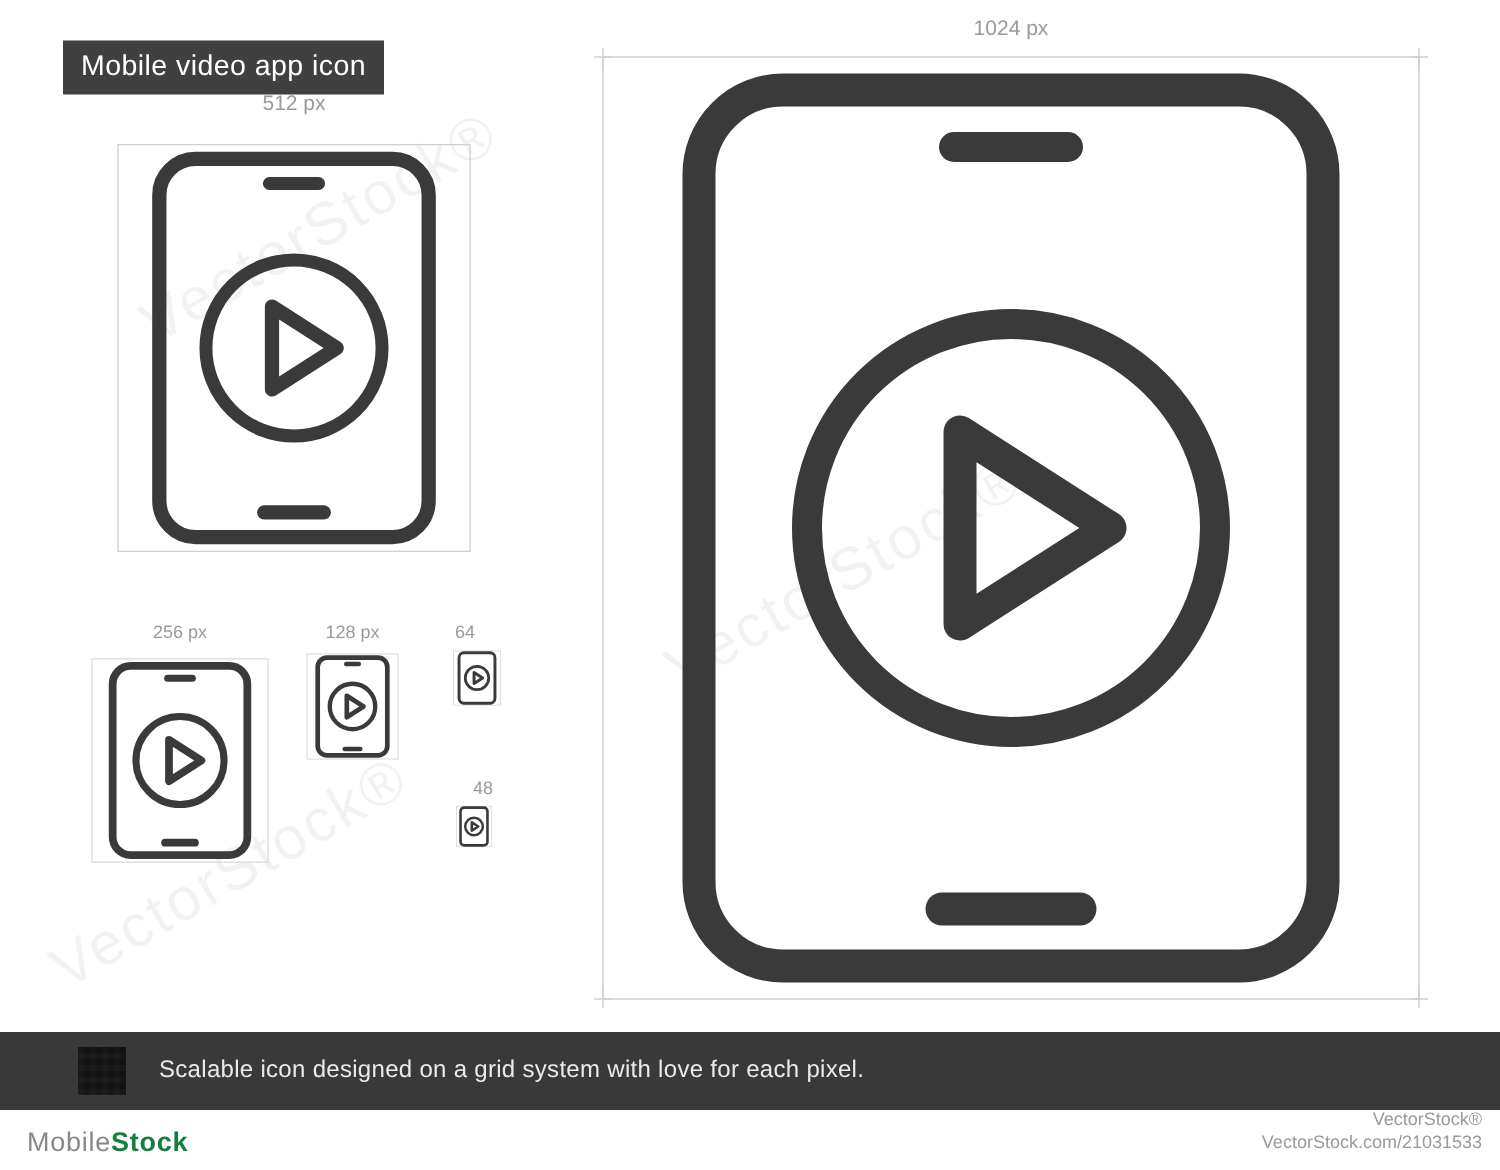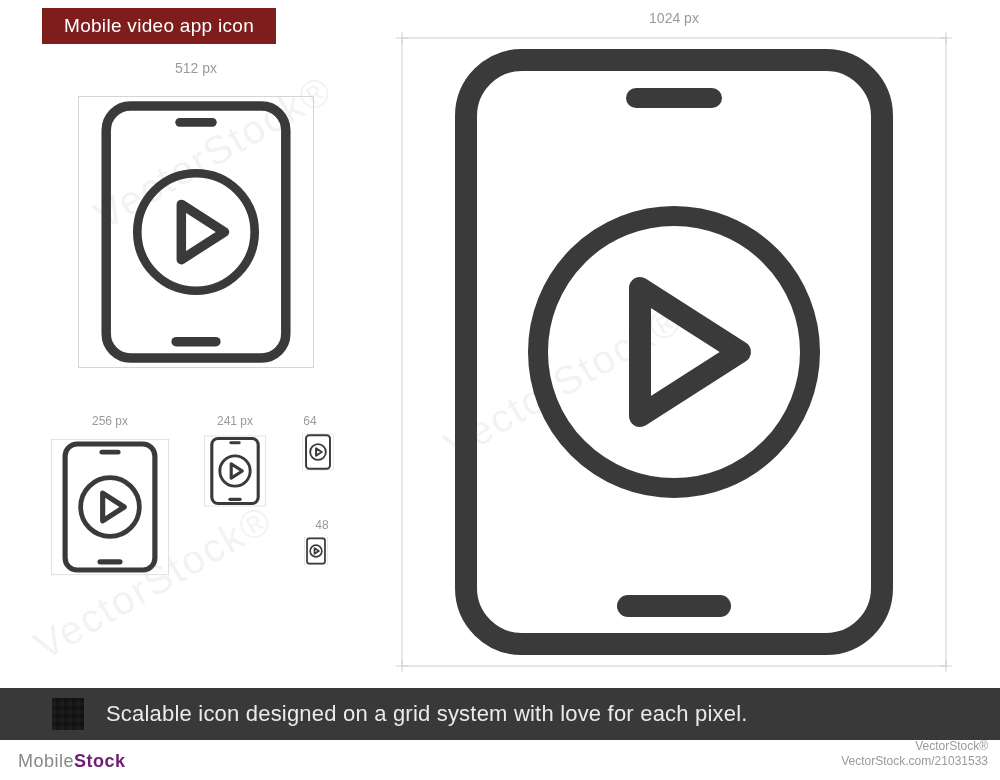--- a/index.html
+++ b/index.html
@@ -6,40 +6,40 @@
   body {
     width: 1000px;
     height: 780px;
     font-family: "Helvetica Neue", Arial, sans-serif;
     background: #fff;
     position: relative;
     overflow: hidden;
   }
   .title-bar {
     position: absolute;
-    top: 8px;
+    top: 27px;
     left: 42px;
-    background: #7f1d1d;
+    background: #404040;
     color: #fff;
-    padding: 7px 22px;
+    padding: 7px 12px;
     font-size: 19px;
     font-weight: 300;
     letter-spacing: 0.3px;
   }
   .footer-bar {
     position: absolute;
     bottom: 40px;
     left: 0;
     right: 0;
     height: 52px;
     background: #393939;
     color: #eaeaea;
     display: flex;
     align-items: center;
-    font-size: 22px;
+    font-size: 16px;
     font-weight: 300;
     padding-left: 52px;
     letter-spacing: 0.2px;
   }
   .footer-bar .grid-swatch {
     width: 32px;
     height: 32px;
     margin-right: 22px;
     background:
       repeating-linear-gradient(0deg, #555 0 4px, #444 4px 8px),
@@ -48,21 +48,21 @@
     flex-shrink: 0;
   }
   .brand {
     position: absolute;
     left: 18px;
     bottom: 8px;
     font-size: 18px;
     letter-spacing: 0.5px;
     color: #888;
   }
-  .brand b { color: #701a75; font-weight: 600; }
+  .brand b { color: #15803d; font-weight: 600; }
   .attribution {
     position: absolute;
     right: 12px;
     bottom: 10px;
     font-size: 12px;
     color: #9a9a9a;
     text-align: right;
     line-height: 1.3;
   }
 
@@ -137,38 +137,38 @@
     <g fill="none" stroke="#3a3a3a" stroke-linecap="round" stroke-linejoin="round">
       <rect x="70" y="28" width="416" height="584" rx="56" ry="56" stroke-width="22"></rect>
       <line x1="240" y1="66" x2="316" y2="66" stroke-width="20"></line>
       <line x1="232" y1="574" x2="324" y2="574" stroke-width="22"></line>
       <circle cx="278" cy="320" r="136" stroke-width="20"></circle>
       <path d="M 244 256 L 344 320 L 244 384 Z" stroke-width="22"></path>
     </g>
   </svg>
 </div>
 
-<div class="spec small" style="top:432px;left:50px;width:120px;height:150px">
+<div class="spec small" style="top:432px;left:60px;width:120px;height:150px">
   <div class="size-label">256 px</div>
   <svg viewBox="0 0 556 640" width="120" height="150">
     <g stroke="#cfcfcf" stroke-width="3" fill="none">
         <rect x="6" y="6" width="544" height="628"></rect>
       </g>
     <g fill="none" stroke="#3a3a3a" stroke-linecap="round" stroke-linejoin="round">
       <rect x="70" y="28" width="416" height="584" rx="56" stroke-width="24"></rect>
       <line x1="240" y1="66" x2="316" y2="66" stroke-width="22"></line>
       <line x1="232" y1="574" x2="324" y2="574" stroke-width="24"></line>
       <circle cx="278" cy="320" r="136" stroke-width="22"></circle>
       <path d="M 244 256 L 344 320 L 244 384 Z" stroke-width="24"></path>
     </g>
   </svg>
 </div>
 
 <div class="spec small" style="top:432px;left:204px;width:62px;height:78px">
-  <div class="size-label">241 px</div>
+  <div class="size-label">128 px</div>
   <svg viewBox="0 0 556 640" width="62" height="78">
     <g stroke="#cfcfcf" stroke-width="5" fill="none">
         <rect x="6" y="6" width="544" height="628"></rect>
       </g>
     <g fill="none" stroke="#3a3a3a" stroke-linecap="round" stroke-linejoin="round">
       <rect x="70" y="28" width="416" height="584" rx="56" stroke-width="28"></rect>
       <line x1="240" y1="66" x2="316" y2="66" stroke-width="26"></line>
       <line x1="232" y1="574" x2="324" y2="574" stroke-width="28"></line>
       <circle cx="278" cy="320" r="136" stroke-width="26"></circle>
       <path d="M 244 256 L 344 320 L 244 384 Z" stroke-width="28"></path>

